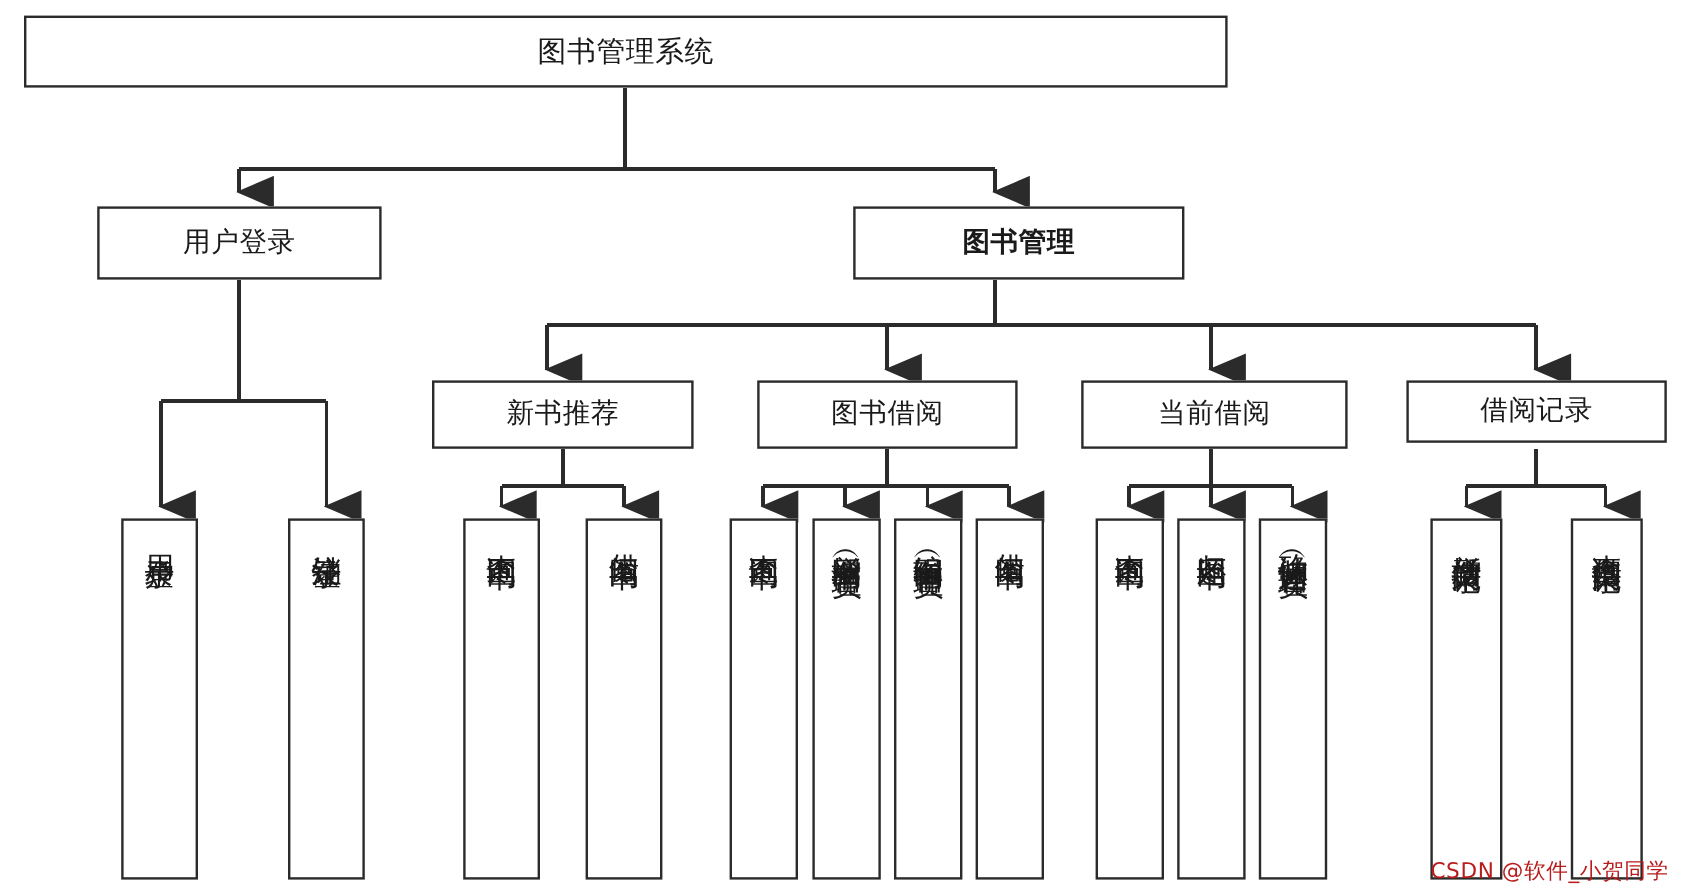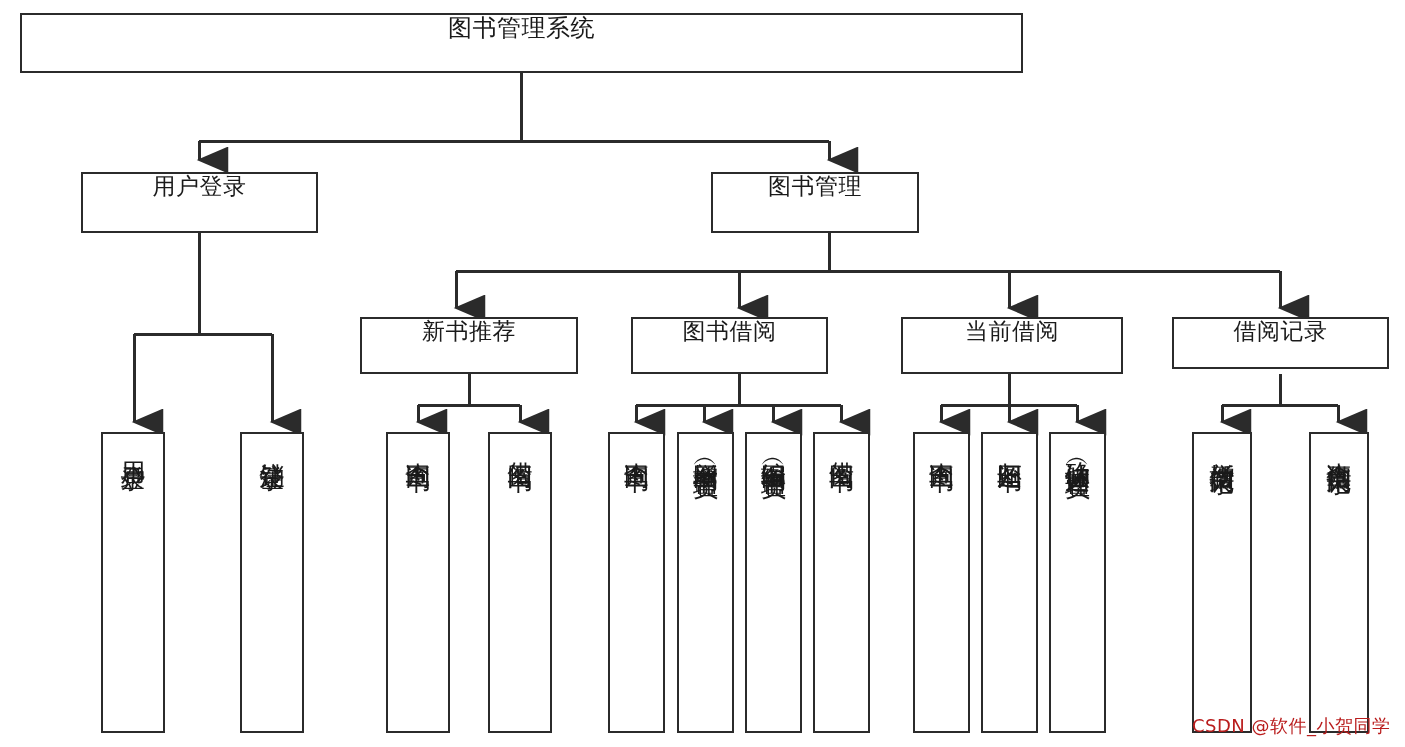--- a/index.html
+++ b/index.html
@@ -24,21 +24,21 @@
     width: 1405px;
     height: 747px;
     pointer-events: none;
   }
   .node {
     position: absolute;
     box-sizing: border-box;
     border: 2.5px solid #2b2b2b;
     background: #ffffff;
     display: flex;
-    align-items: flex-start;
+    align-items: center;
     justify-content: center;
     color: #1a1a1a;
     z-index: 2;
   }
   .node-label {
     display: block;
     text-align: center;
     line-height: 1.12;
     letter-spacing: 0.5px;
   }
@@ -129,28 +129,28 @@
     </g>
   </svg>
 
   <div class="node h" id="n-root" style="left:20px; top:13px; width:1003px; height:60px;">
     <span class="node-label">图书管理系统</span>
   </div>
 
   <div class="node h" style="left:81px; top:172px; width:237px; height:61px;">
     <span class="node-label">用户登录</span>
   </div>
-  <div class="node h" style="left:711px; top:172px; width:208px; height:61px;">
+  <div class="node h" style="left:711px; top:172px; width:276px; height:61px;font-weight:bold;">
     <span class="node-label">图书管理</span>
   </div>
 
   <div class="node h" style="left:360px; top:317px; width:218px; height:57px;">
     <span class="node-label">新书推荐</span>
   </div>
-  <div class="node h" style="left:631px; top:317px; width:197px; height:57px;">
+  <div class="node h" style="left:631px; top:317px; width:217px; height:57px;">
     <span class="node-label">图书借阅</span>
   </div>
   <div class="node h" style="left:901px; top:317px; width:222px; height:57px;">
     <span class="node-label">当前借阅</span>
   </div>
   <div class="node h" style="left:1172px; top:317px; width:217px; height:52px;">
     <span class="node-label">借阅记录</span>
   </div>
 
   <div class="node v" style="left:101px; top:432px; width:64px; height:301px;">

